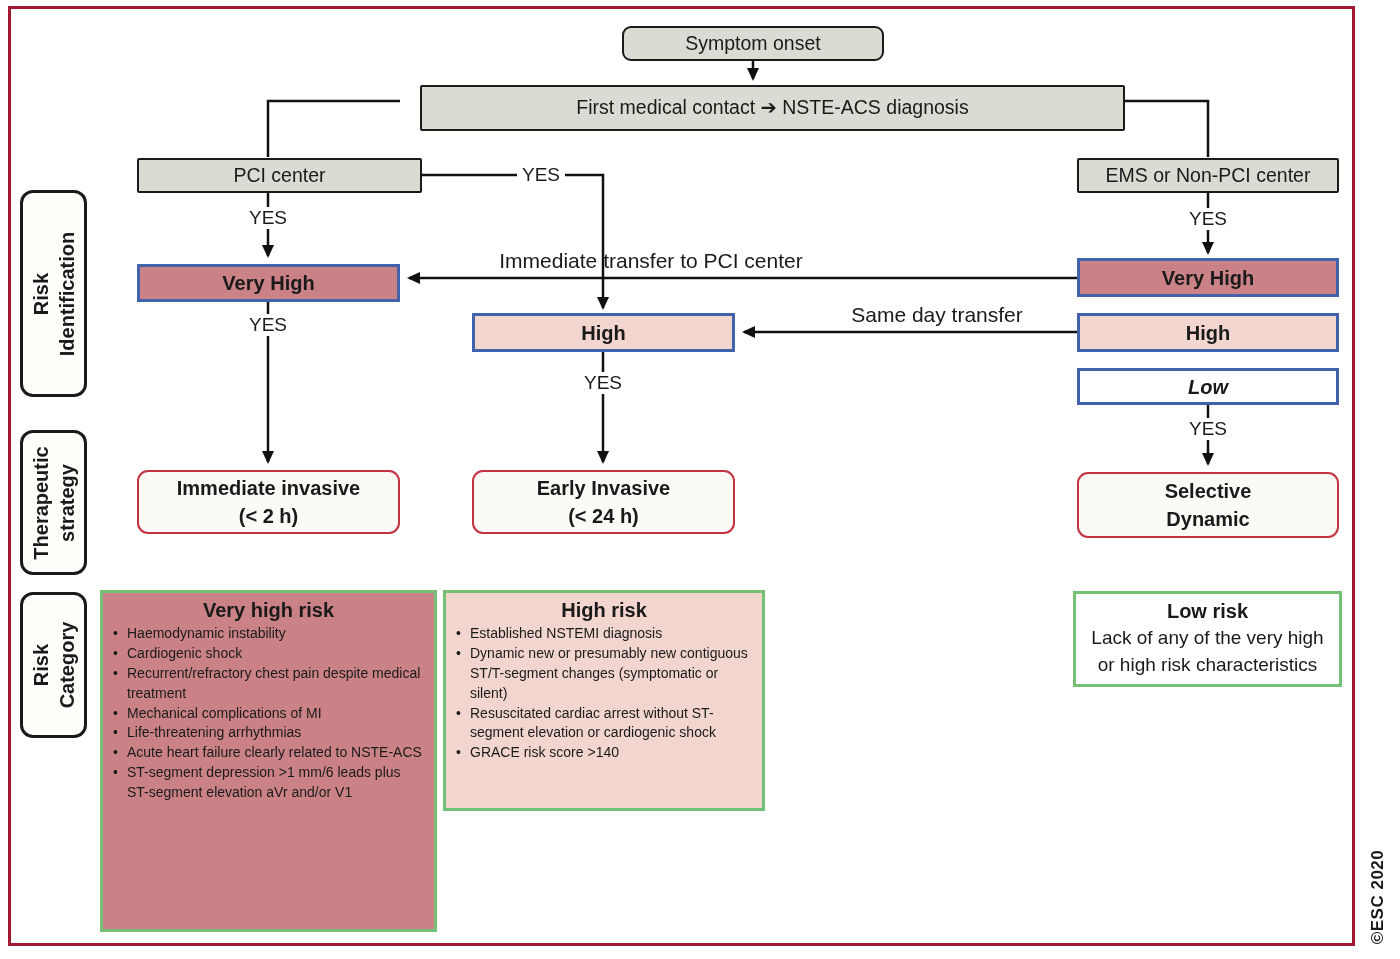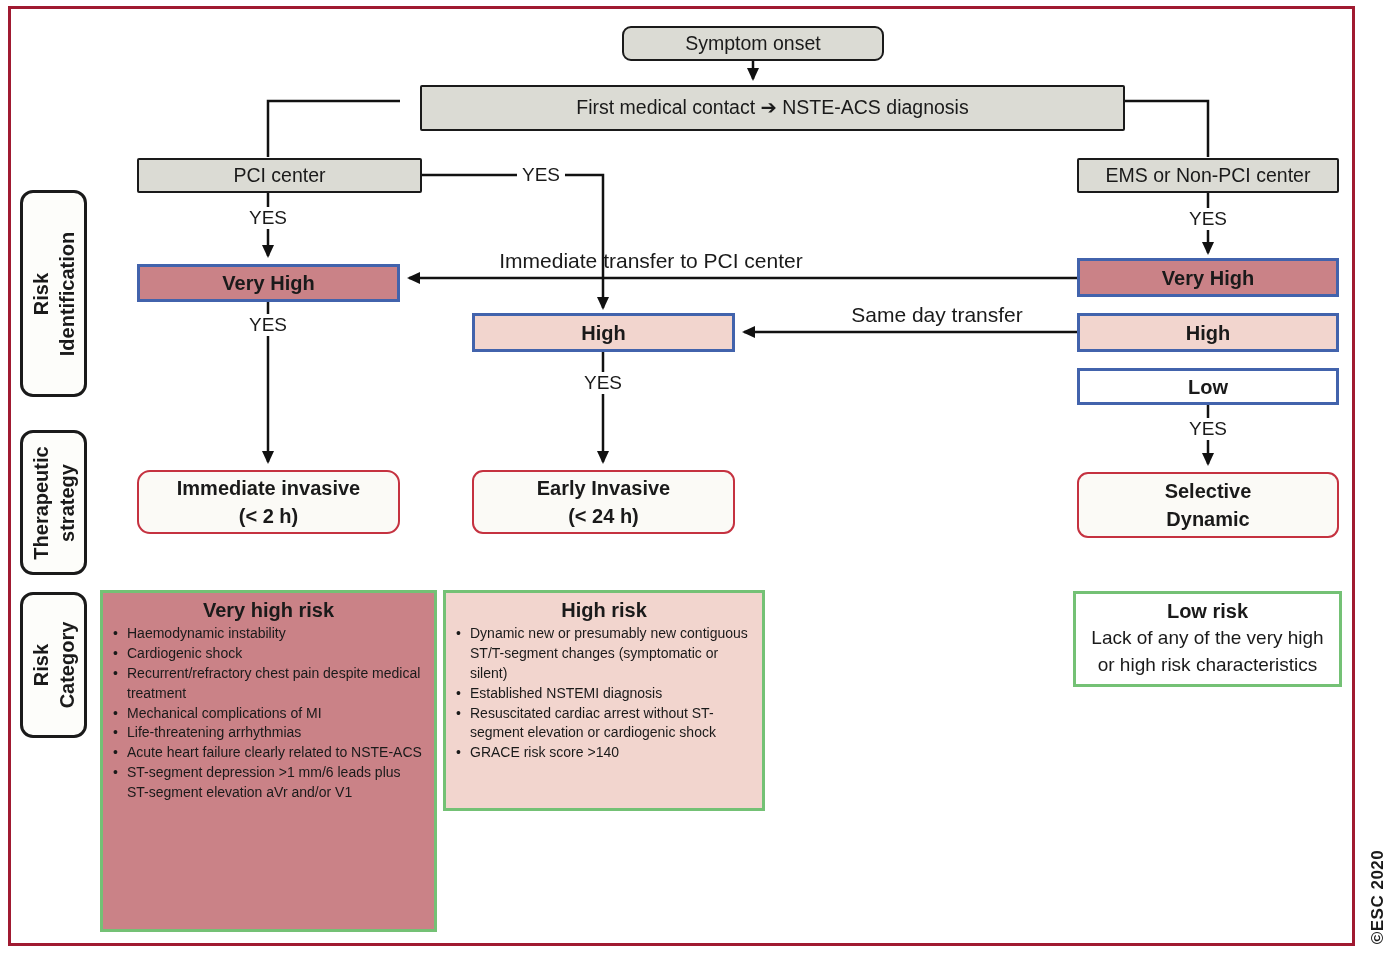--- a/index.html
+++ b/index.html
@@ -108,25 +108,25 @@
     </div>
 
   <div class="box risk dark" style="left:1077px;top:258px;width:262px;height:39px;">
       <span>Very High</span>
     </div>
 
   <div class="box risk light" style="left:1077px;top:313px;width:262px;height:39px;">
       <span>High</span>
     </div>
 
-  <div class="box risk whitebg" style="left:1077px;top:368px;width:262px;height:37px;">
+  <div class="box risk whitebg" style="left:1077px;top:368px;width:262px;height:37px;font-style:italic;">
       <span>Low</span>
     </div>
 
-  <div class="box strategy" style="left:137px;top:470px;width:263px;height:64px;border-radius:13px;">
+  <div class="box strategy" style="left:137px;top:470px;width:263px;height:64px;">
     <div>Immediate invasive</div>
     <div>(&lt; 2 h)</div>
   </div>
 
   <div class="box strategy" style="left:472px;top:470px;width:263px;height:64px;">
     <div>Early Invasive</div>
     <div>(&lt; 24 h)</div>
   </div>
 
   <div class="box strategy" style="left:1077px;top:472px;width:262px;height:66px;">
@@ -174,22 +174,22 @@
       <li>Mechanical complications of MI</li>
       <li>Life-threatening arrhythmias</li>
       <li>Acute heart failure clearly related to NSTE-ACS</li>
       <li>ST-segment depression &gt;1 mm/6 leads plus ST-segment elevation aVr and/or V1</li>
     </ul>
   </div>
 
   <div class="cat light" style="left:443px;top:590px;width:322px;height:221px;">
     <div class="cat-title">High risk</div>
     <ul>
+      <li>Established NSTEMI diagnosis</li>
       <li>Dynamic new or presumably new contiguous ST/T-segment changes (symptomatic or silent)</li>
-      <li>Established NSTEMI diagnosis</li>
       <li>Resuscitated cardiac arrest without ST-segment elevation or cardiogenic shock</li>
       <li>GRACE risk score &gt;140</li>
     </ul>
   </div>
 
   <div class="cat whitebg" style="left:1073px;top:591px;width:269px;height:96px;">
     <div class="cat-title">Low risk</div>
     <div class="cat-low-text">Lack of any of the very high or high risk characteristics</div>
   </div>
 

